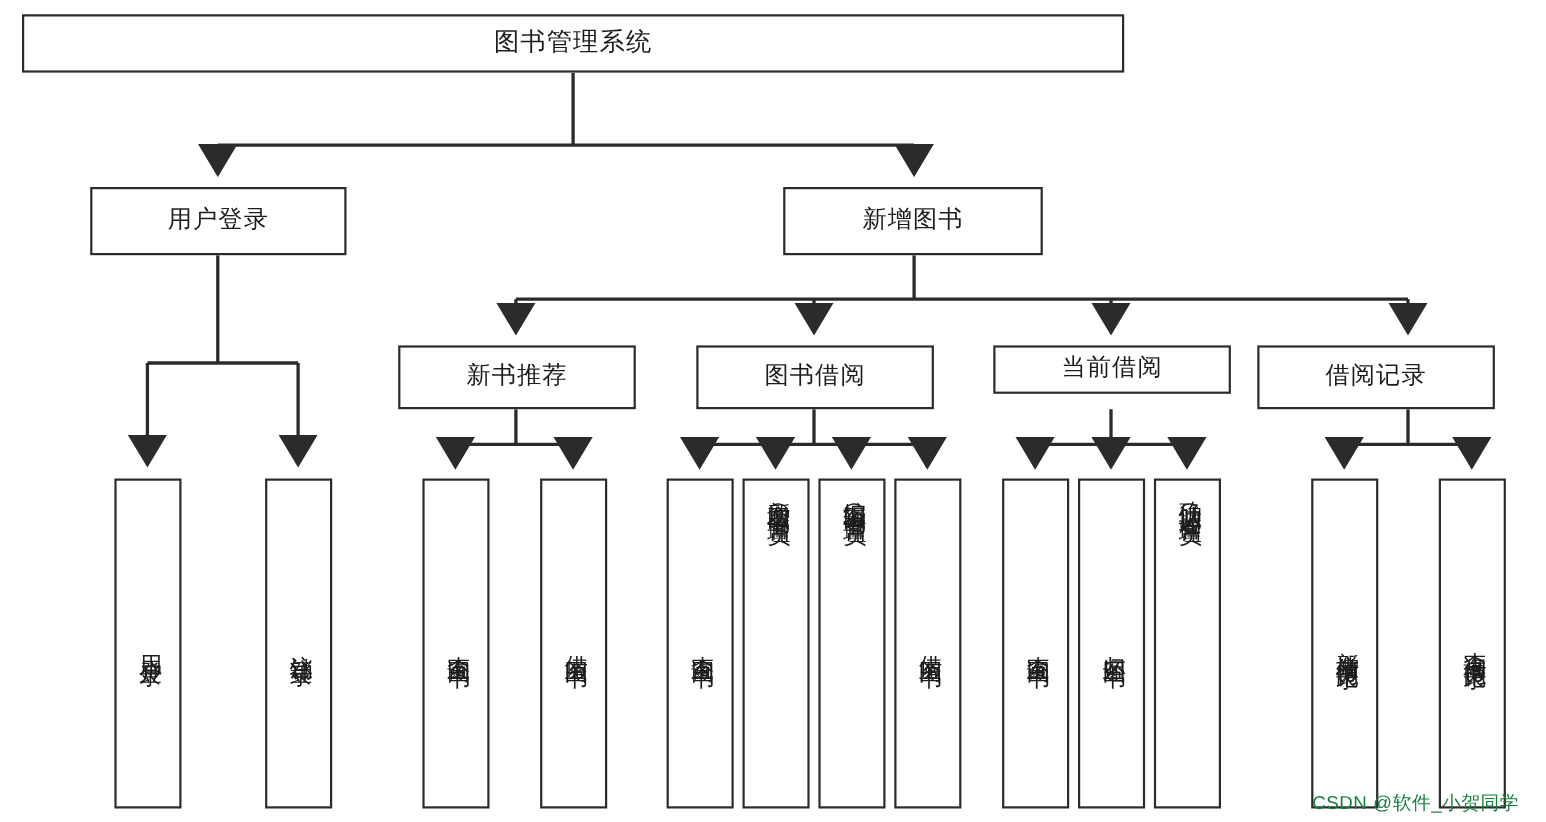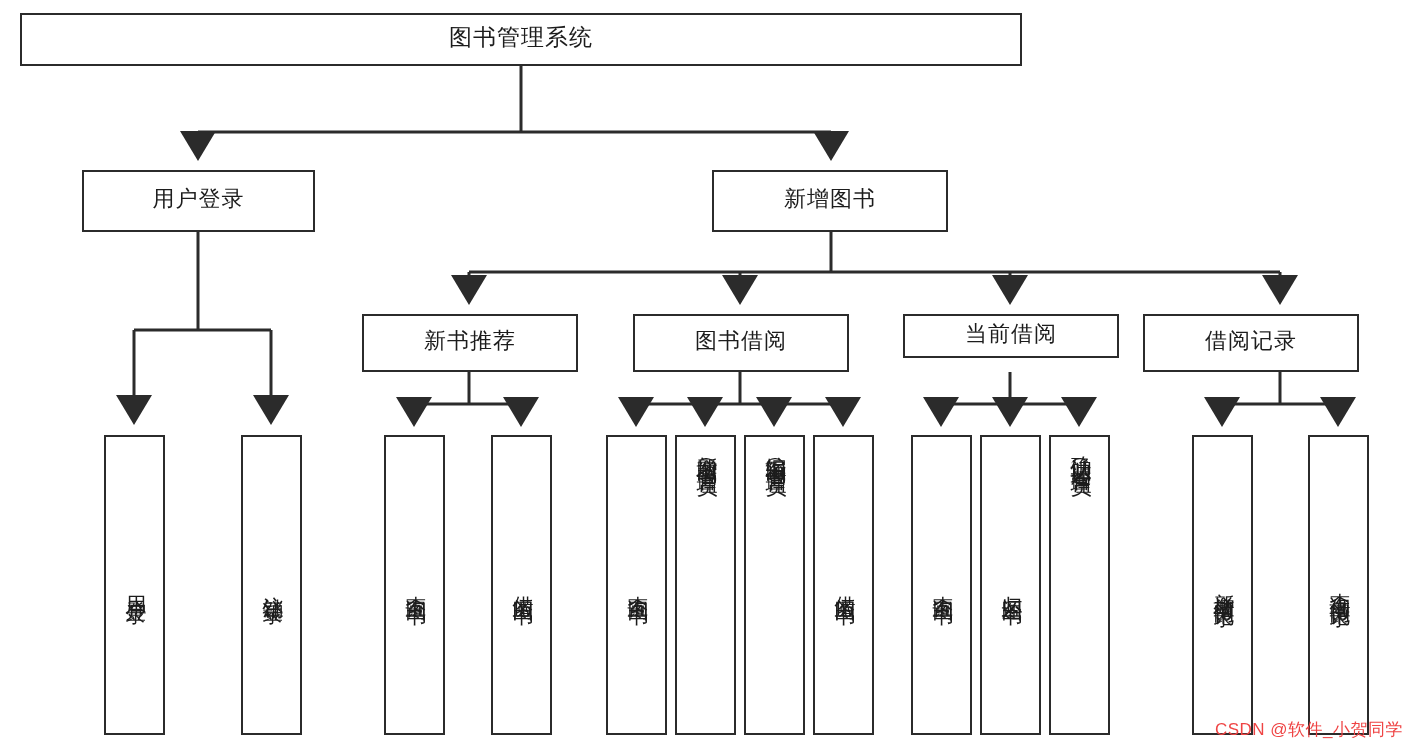--- a/index.html
+++ b/index.html
@@ -67,24 +67,24 @@
   }
   .node.v.mid .label {
     margin-top: auto;
     margin-bottom: auto;
   }
   .node.v.top .label {
     margin-top: 2px;
   }
   .watermark {
     position: absolute;
-    right: 2px;
+    right: 24px;
     bottom: 6px;
     font-size: 17px;
-    color: #ef4444;
+    color: #15803d;
     letter-spacing: 0.5px;
     z-index: 5;
     white-space: pre;
   }
 </style>
 </head>
 <body>
 
 <div id="canvas">
 

